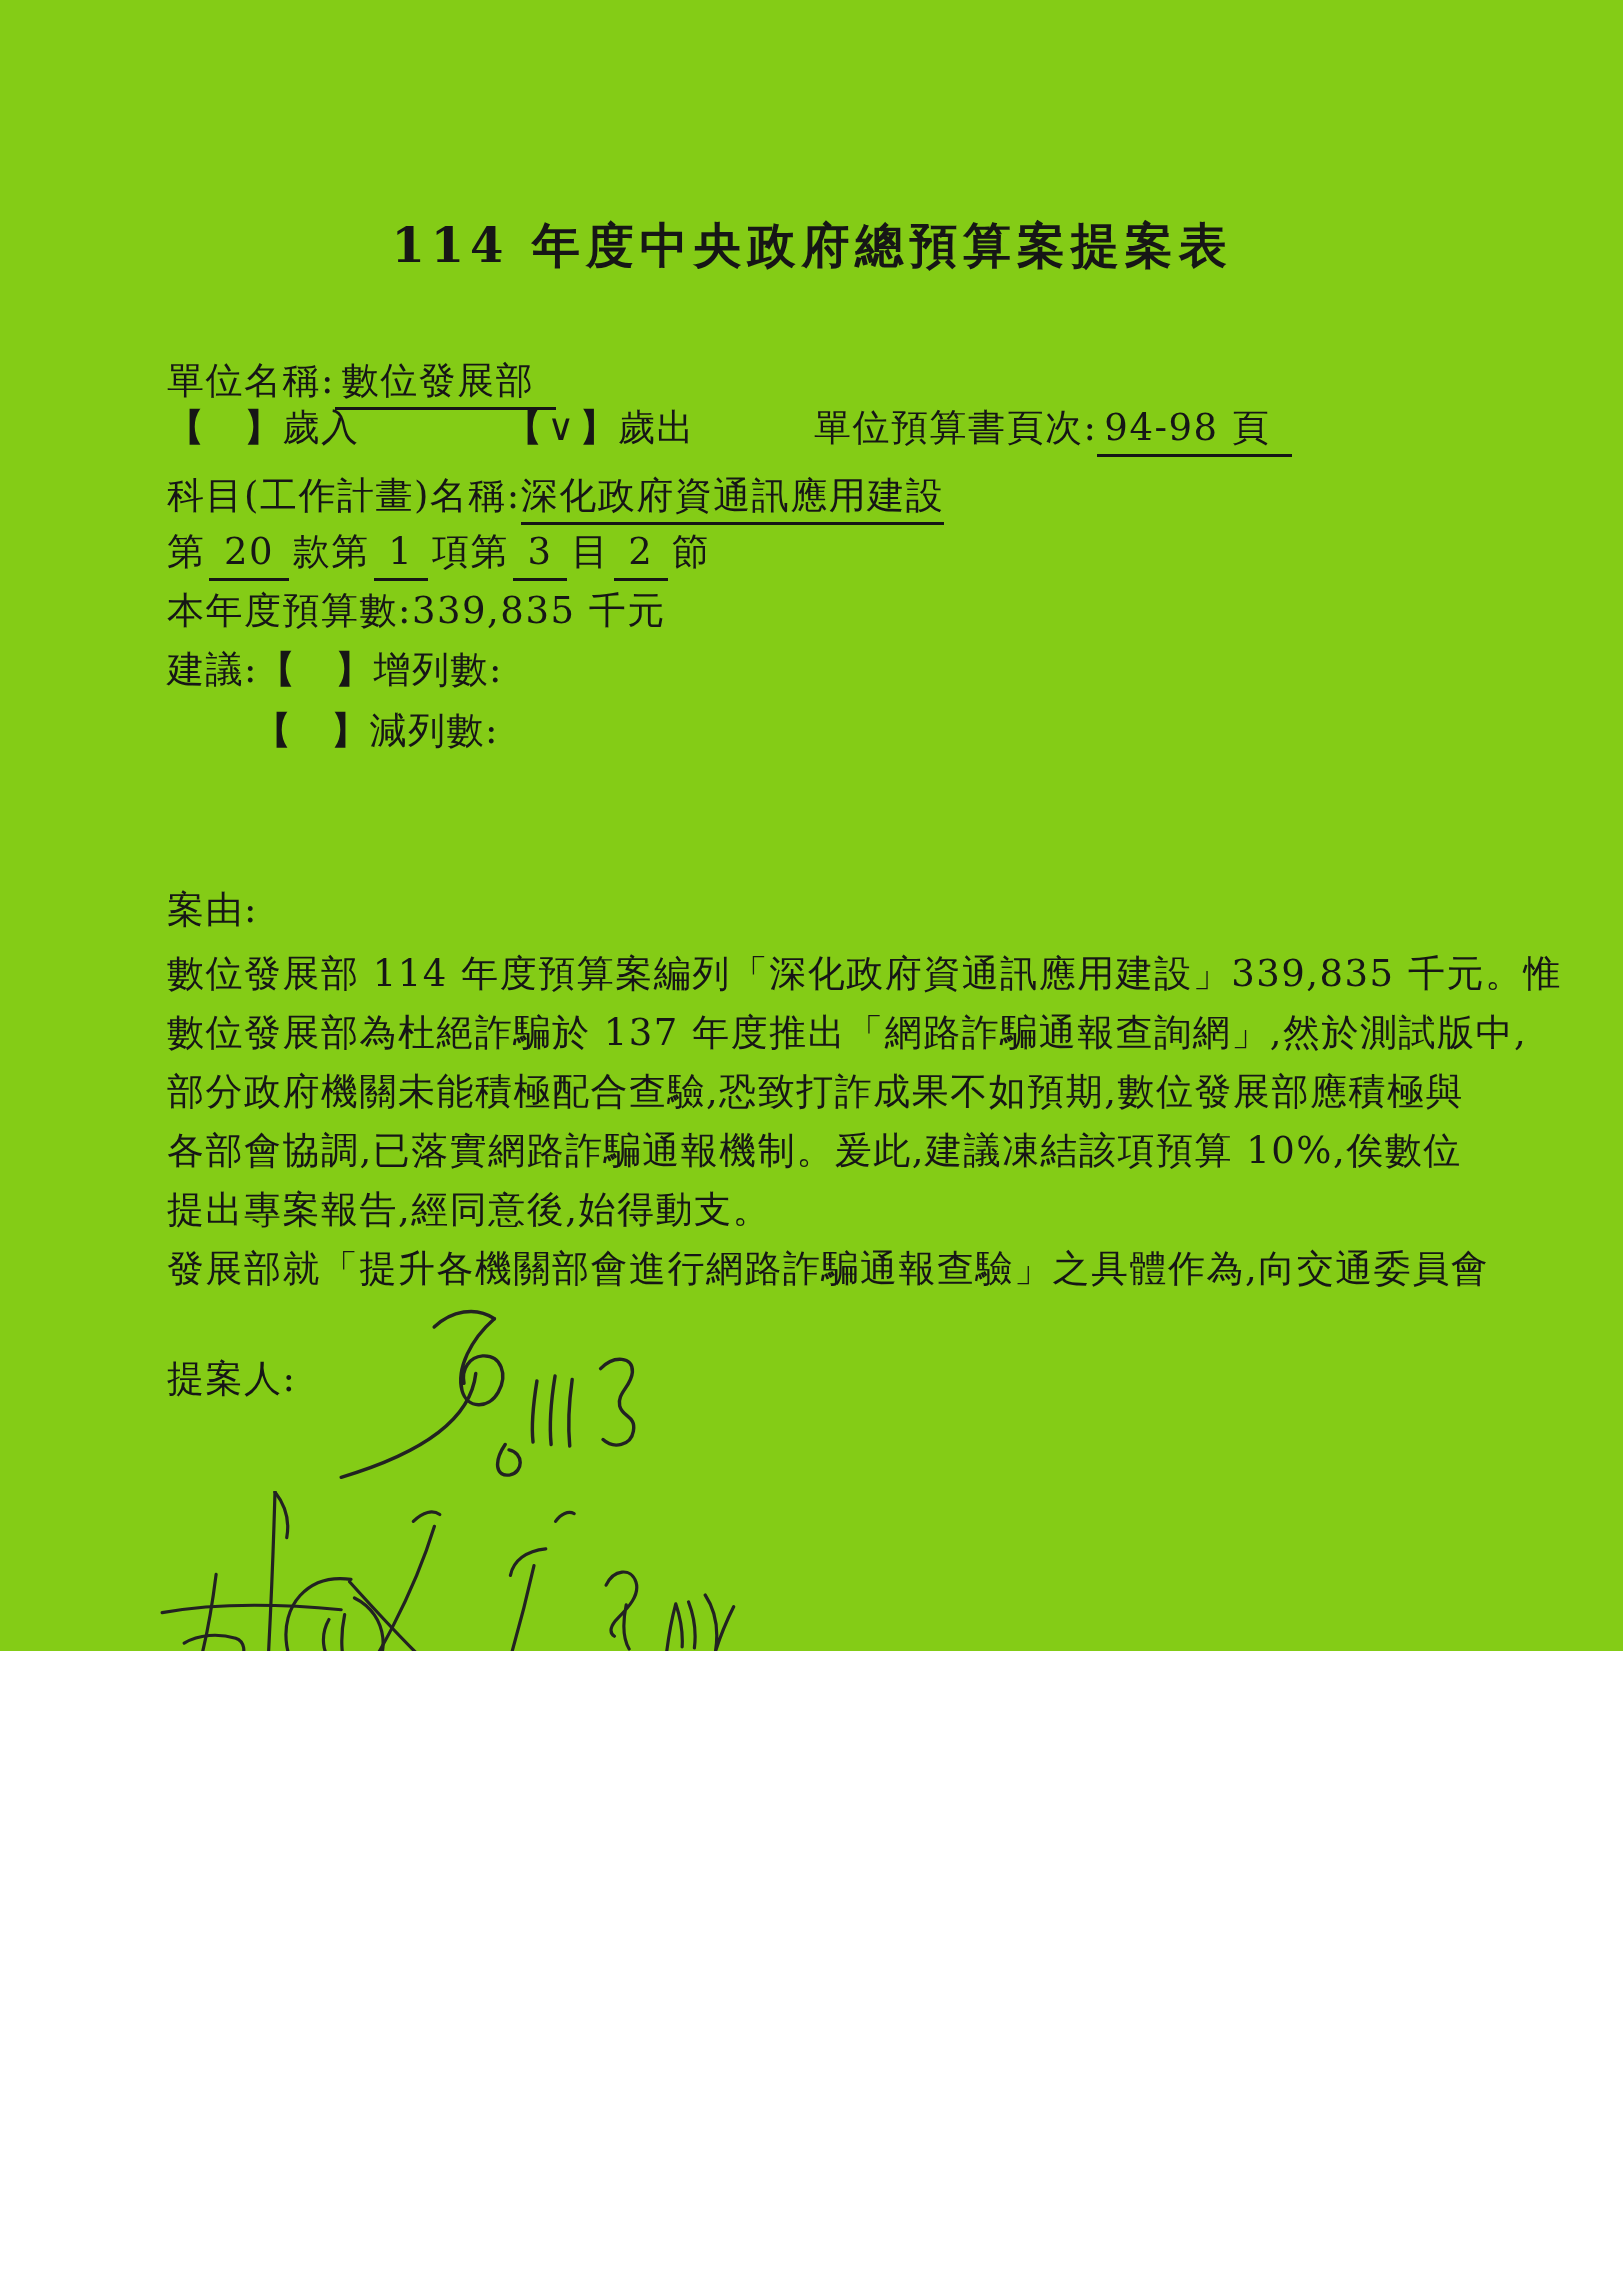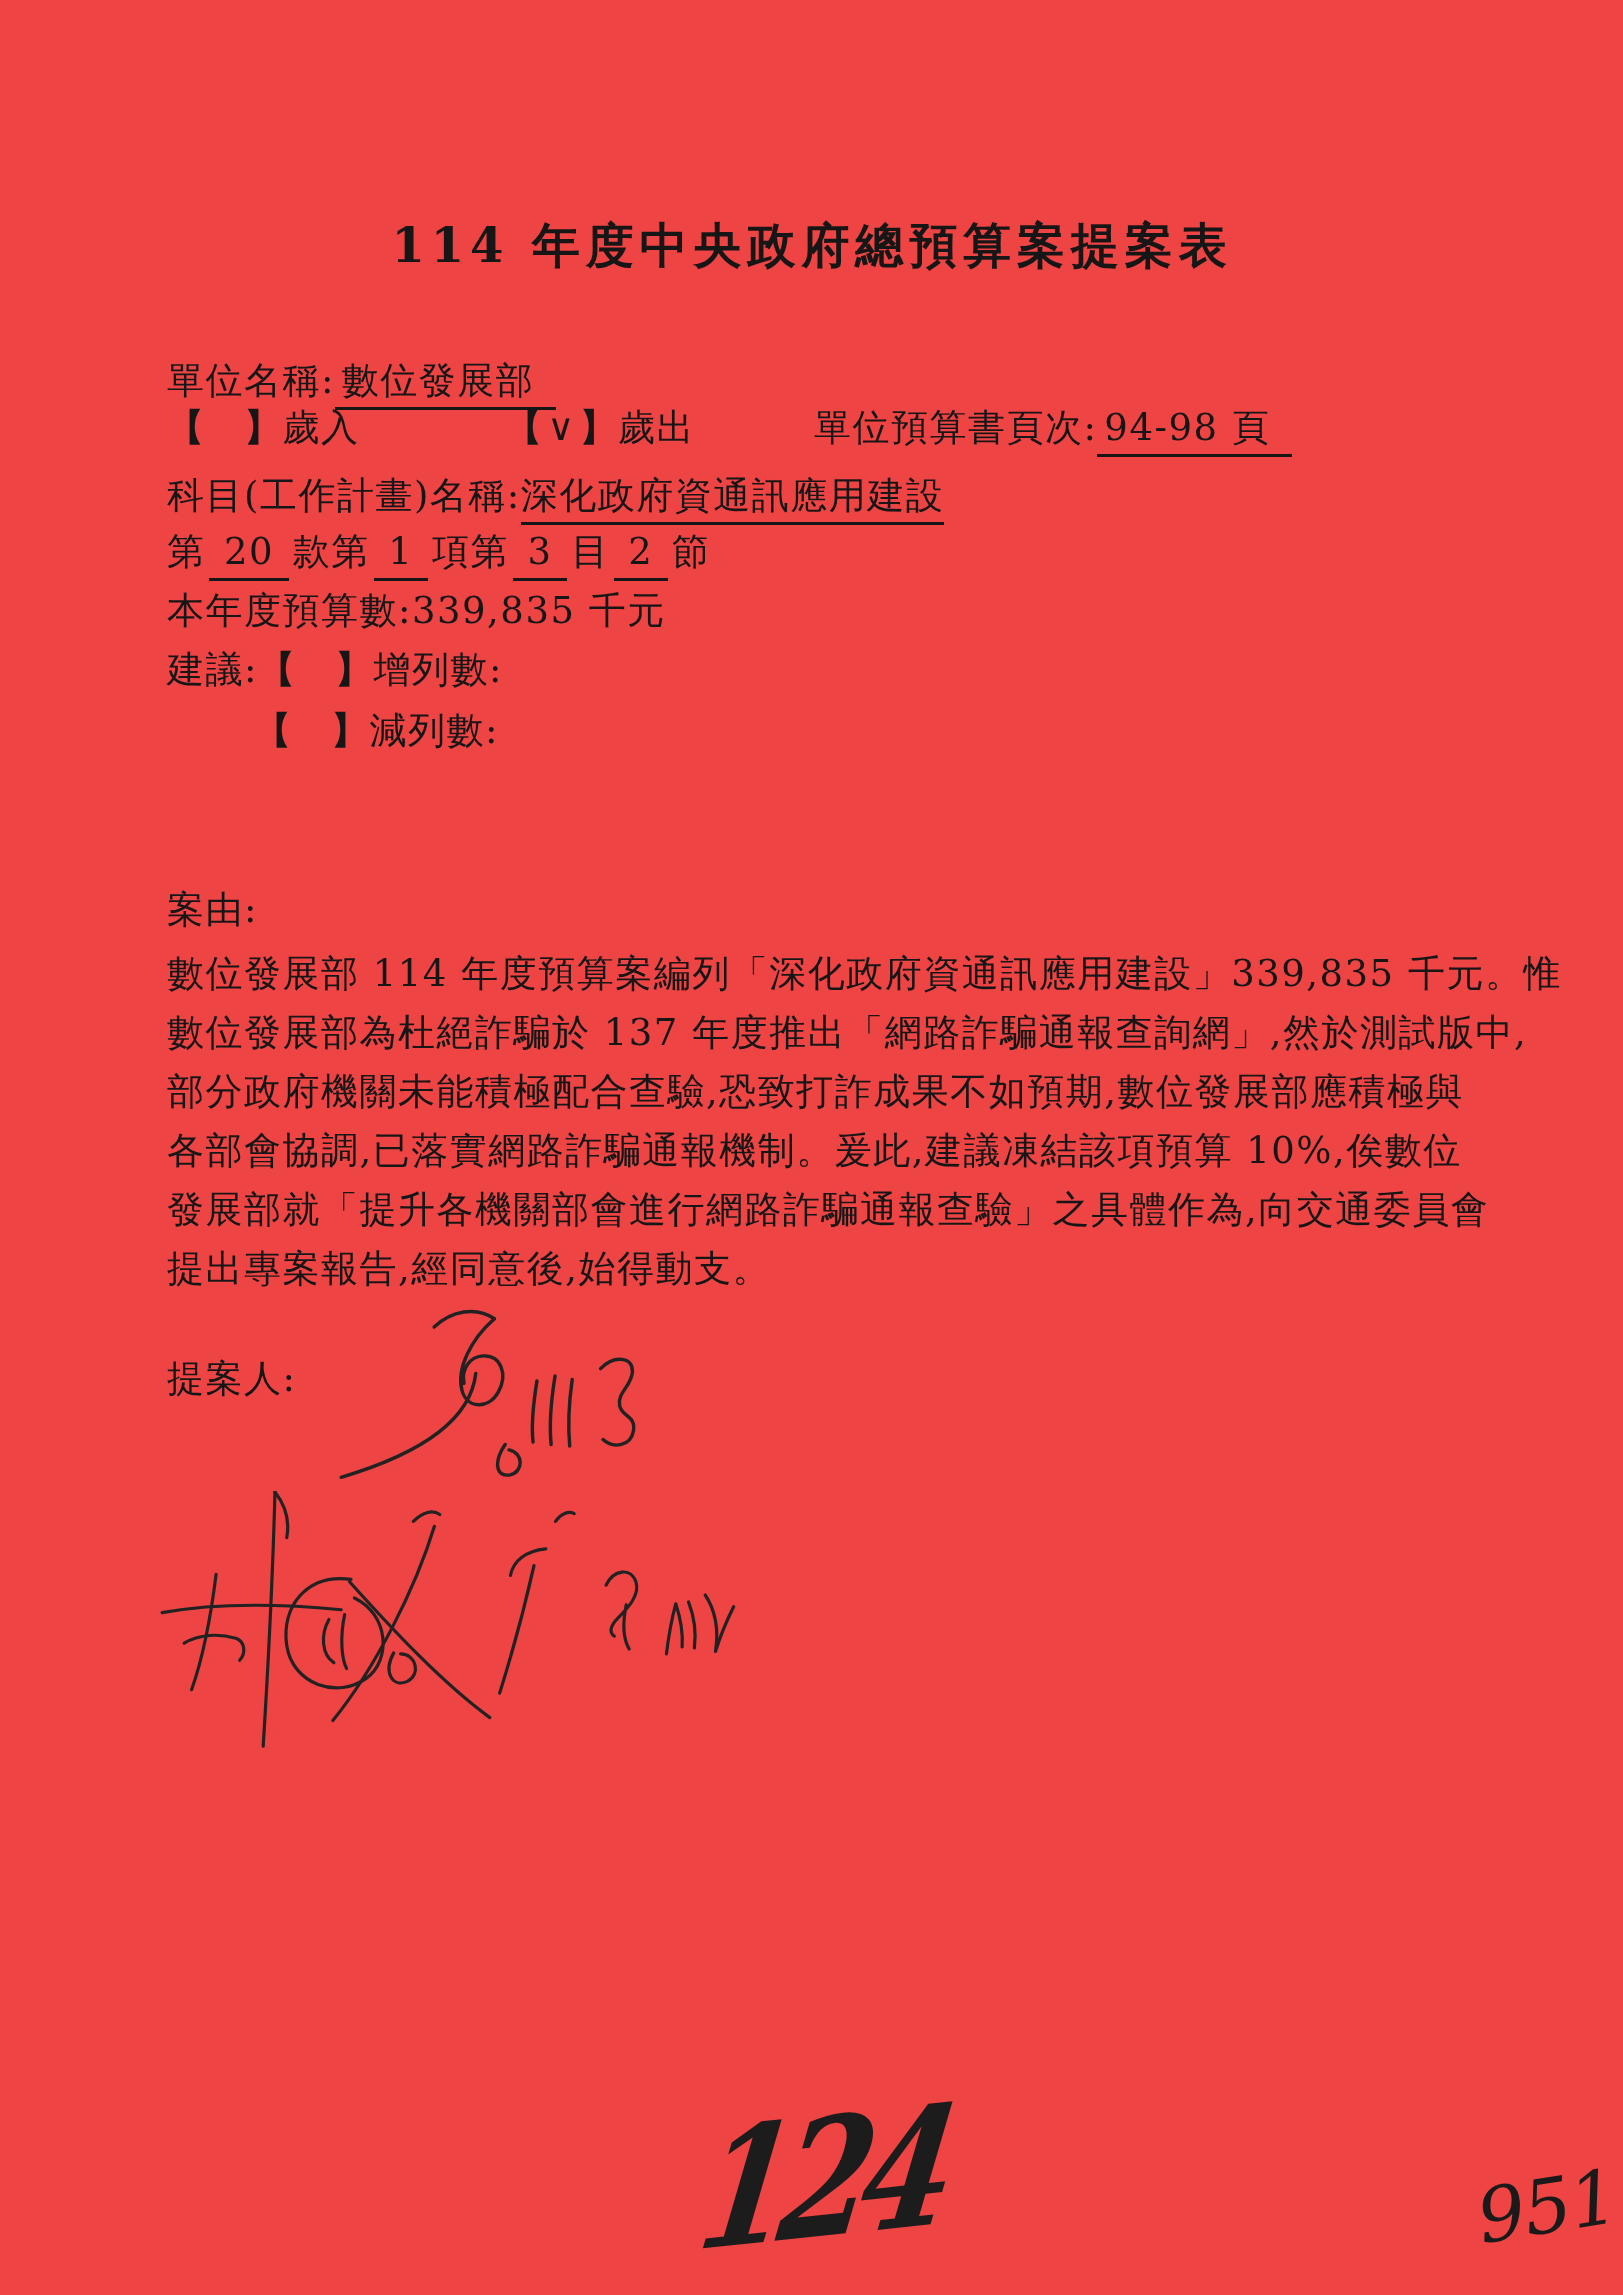--- a/index.html
+++ b/index.html
@@ -1,20 +1,20 @@
 <!DOCTYPE html>
 <html style="font-size:7.8px"><head>
 <meta charset="utf-8">
 <style>
   * { margin:0; padding:0; box-sizing:border-box; }
   html,body { background:#ffffff; }
   .page {
     position:relative;
-    width:1624px; height:2295px;
-    background:#ef4444;
+    width:1624px; height:1651px;
+    background:#84cc16;
     color:#161616;
     font-family:"DejaVu Serif","Liberation Serif",serif;
     overflow:hidden;
   }
   .title {
     position:absolute; top:214px; left:0; width:100%;
     text-align:center;
     font-size:48px; font-weight:700; letter-spacing:5.9px;
     white-space:nowrap;
   }
@@ -95,22 +95,22 @@
   </div>
 
 
   <div class="line" style="top:885px;text-align:center;">案由:</div>
 
   <div class="case-text">
     <div class="case-line">數位發展部 114 年度預算案編列「深化政府資通訊應用建設」339,835 千元。惟</div>
     <div class="case-line">數位發展部為杜絕詐騙於 137 年度推出「網路詐騙通報查詢網」,然於測試版中,</div>
     <div class="case-line">部分政府機關未能積極配合查驗,恐致打詐成果不如預期,數位發展部應積極與</div>
     <div class="case-line">各部會協調,已落實網路詐騙通報機制。爰此,建議凍結該項預算 10%,俟數位</div>
+    <div class="case-line">提出專案報告,經同意後,始得動支。</div>
     <div class="case-line">發展部就「提升各機關部會進行網路詐騙通報查驗」之具體作為,向交通委員會</div>
-    <div class="case-line">提出專案報告,經同意後,始得動支。</div>
   </div>
 
   <div class="line" style="top:1354px;text-align:center;">提案人:</div>
 
   <svg class="sig sig-1" style="left:314px; top:1305px;" width="348" height="186" viewBox="0 0 710 380" aria-hidden="true">
     <path d="M245,45 C280,12 330,2 368,28"></path>
     <path d="M368,28 C320,70 290,130 302,175 C312,212 356,214 376,178 C396,142 382,102 344,104 C318,106 300,130 306,160"></path>
     <path d="M330,140 C320,230 230,300 55,352"></path>
     <path d="M390,285 C365,322 372,352 400,347 C428,341 428,302 398,296"></path>
     <path d="M455,155 C447,205 443,245 447,280 M492,145 C483,200 480,245 484,285 M527,152 C520,202 518,247 522,288"></path>

